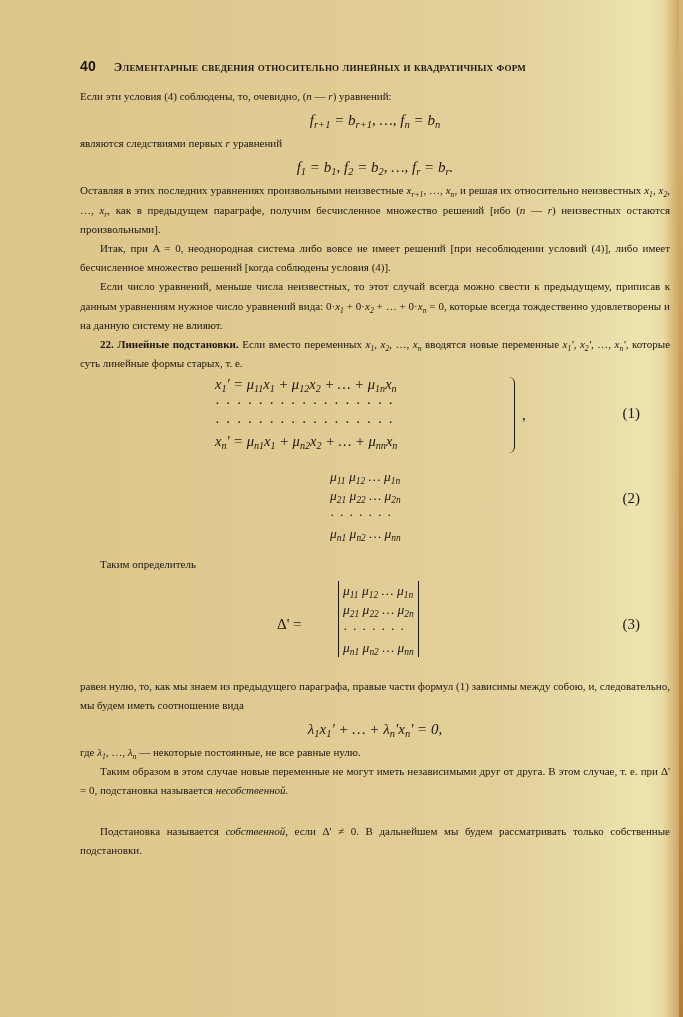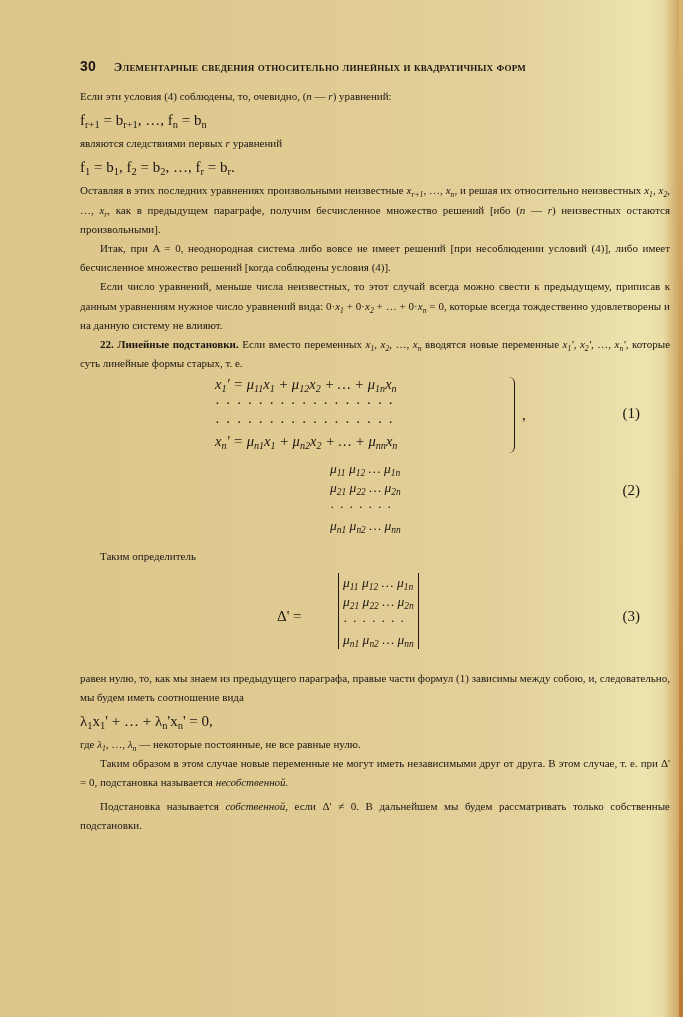--- a/index.html
+++ b/index.html
@@ -10,46 +10,46 @@
     color:#1c1712;
   }
   .spine { position:absolute; right:0; top:0; width:4px; height:1017px;
     background: linear-gradient(180deg,#d9b574 0%, #c58a42 60%, #b87a35 100%); }
   .page { position:absolute; left:80px; top:58px; width:590px; }
   .hdr { font-family:"Liberation Sans","DejaVu Sans",sans-serif; font-size:13px; letter-spacing:0.2px; white-space:nowrap; }
   .hdr .num { font-weight:bold; margin-right:14px; font-size:14px; }
   .hdr .title { font-variant: small-caps; font-weight:bold; font-size:12.5px;font-family:Liberation Serif, serif; }
   p.t { margin:0; font-size:11px; line-height:19.2px; text-align:justify; }
   p.ind { text-indent:20px; }
-  .eq { font-size:15px; line-height:24px; margin:2px 0; }
+  .eq { text-align:center; font-size:15px; font-style:italic; line-height:24px; margin:2px 0; }
   .i { font-style:italic; }
   .b { font-weight:bold; }
   .bi { font-style:italic; font-weight:normal; }
-  .sys { position:relative; height:82px; margin:2px 0 2px 0; }
+  .sys { position:relative; height:82px; margin:2px 0 10px 0; }
   .sys .rows { position:absolute; left:135px; top:0; font-size:14.5px; line-height:19px; font-style:italic; }
   .sys .brace { position:absolute; left:428px; top:2px; width:6px; height:76px; border-right:1.5px solid #1c1712; border-radius:0 6px 6px 0; }
   .sys .comma { position:absolute; left:442px; top:32px; font-size:15px; }
   .eqno { position:absolute; right:30px; font-size:15px; font-style:normal; }
   .dots { letter-spacing:6px; font-style:normal; }
   .mat { position:relative; height:88px; font-style:italic; font-size:13.5px; line-height:19px; }
   .mat .rows { position:absolute; left:250px; top:0; }
   .det { position:relative; height:98px; font-style:italic; font-size:13.5px; line-height:19px; margin-top:4px; }
   .det .lhs { position:absolute; left:197px; top:36px; font-size:15px; font-style:normal; }
   .det .rows { position:absolute; left:258px; top:2px; border-left:1.3px solid #1c1712; border-right:1.3px solid #1c1712; padding:0 4px; }
   sub { font-size:70%; vertical-align:-3px; line-height:0; }
 </style>
 </head>
 <body>
 
 <div class="spine"></div>
 
 <div class="page">
 
   <div class="hdr">
-    <span class="num">30</span>
+    <span class="num">40</span>
     <span class="title">Элементарные сведения относительно линейных и квадратичных форм</span>
   </div>
 
   <div style="height:12px"></div>
 
   <p class="t">Если эти условия (4) соблюдены, то, очевидно, (<span class="i">n</span> — <span class="i">r</span>) уравнений:</p>
   <div class="eq">f<sub>r+1</sub> = b<sub>r+1</sub>, …, f<sub>n</sub> = b<sub>n</sub></div>
   <p class="t">являются следствиями первых <span class="i">r</span> уравнений</p>
   <div class="eq">f<sub>1</sub> = b<sub>1</sub>, f<sub>2</sub> = b<sub>2</sub>, …, f<sub>r</sub> = b<sub>r</sub>.</div>
 
@@ -96,15 +96,15 @@
     </div>
     <div class="eqno" style="top:36px">(3)</div>
   </div>
 
   <p class="t">равен нулю, то, как мы знаем из предыдущего параграфа, правые части формул (1) зависимы между собою, и, следовательно, мы будем иметь соотношение вида</p>
   <div class="eq">λ<sub>1</sub>x<sub>1</sub>' + … + λ<sub>n</sub>'x<sub>n</sub>' = 0,</div>
   <p class="t">где <span class="i">λ<sub>1</sub></span>, …, <span class="i">λ<sub>n</sub></span> — некоторые постоянные, не все равные нулю.</p>
 
   <p class="t ind"><span>Таким образом в этом случае новые переменные не могут иметь независимыми друг от друга. В этом случае, т. е. при Δ' = 0, подстановка называется </span><span class="bi">несобственной.</span></p>
 
-  <p class="t ind" style="margin-top:4px"><span>Подстановка называется </span><span class="bi">собственной,</span><span> если Δ' ≠ 0. В дальнейшем мы будем рассматривать только собственные подстановки.</span></p>
+  <p class="t ind" style="margin-top:21px"><span>Подстановка называется </span><span class="bi">собственной,</span><span> если Δ' ≠ 0. В дальнейшем мы будем рассматривать только собственные подстановки.</span></p>
 
 </div>
 
 </body></html>

